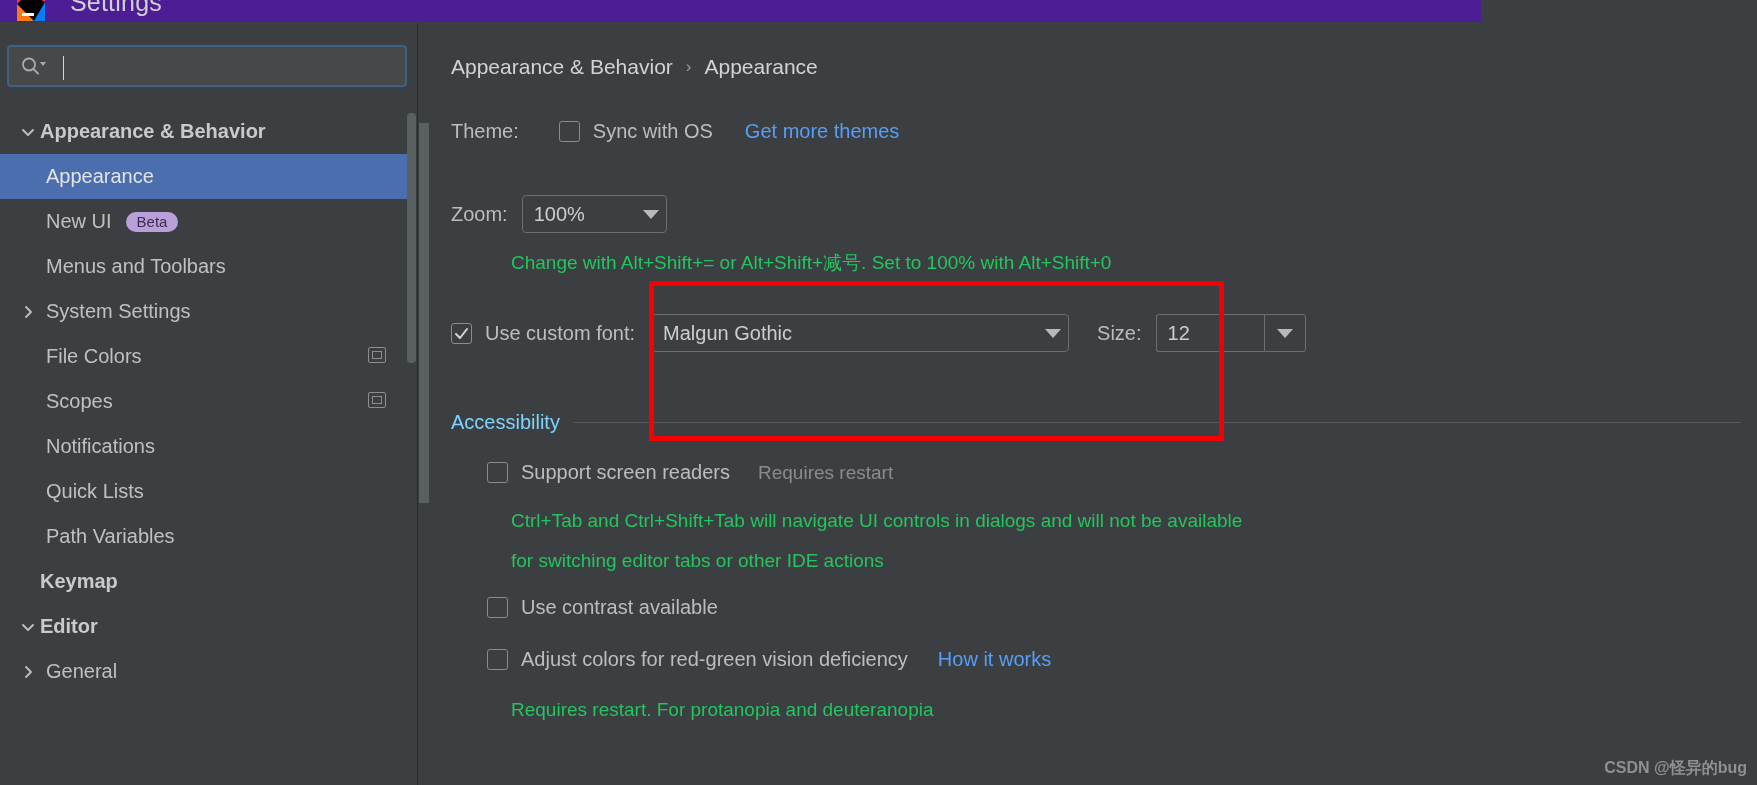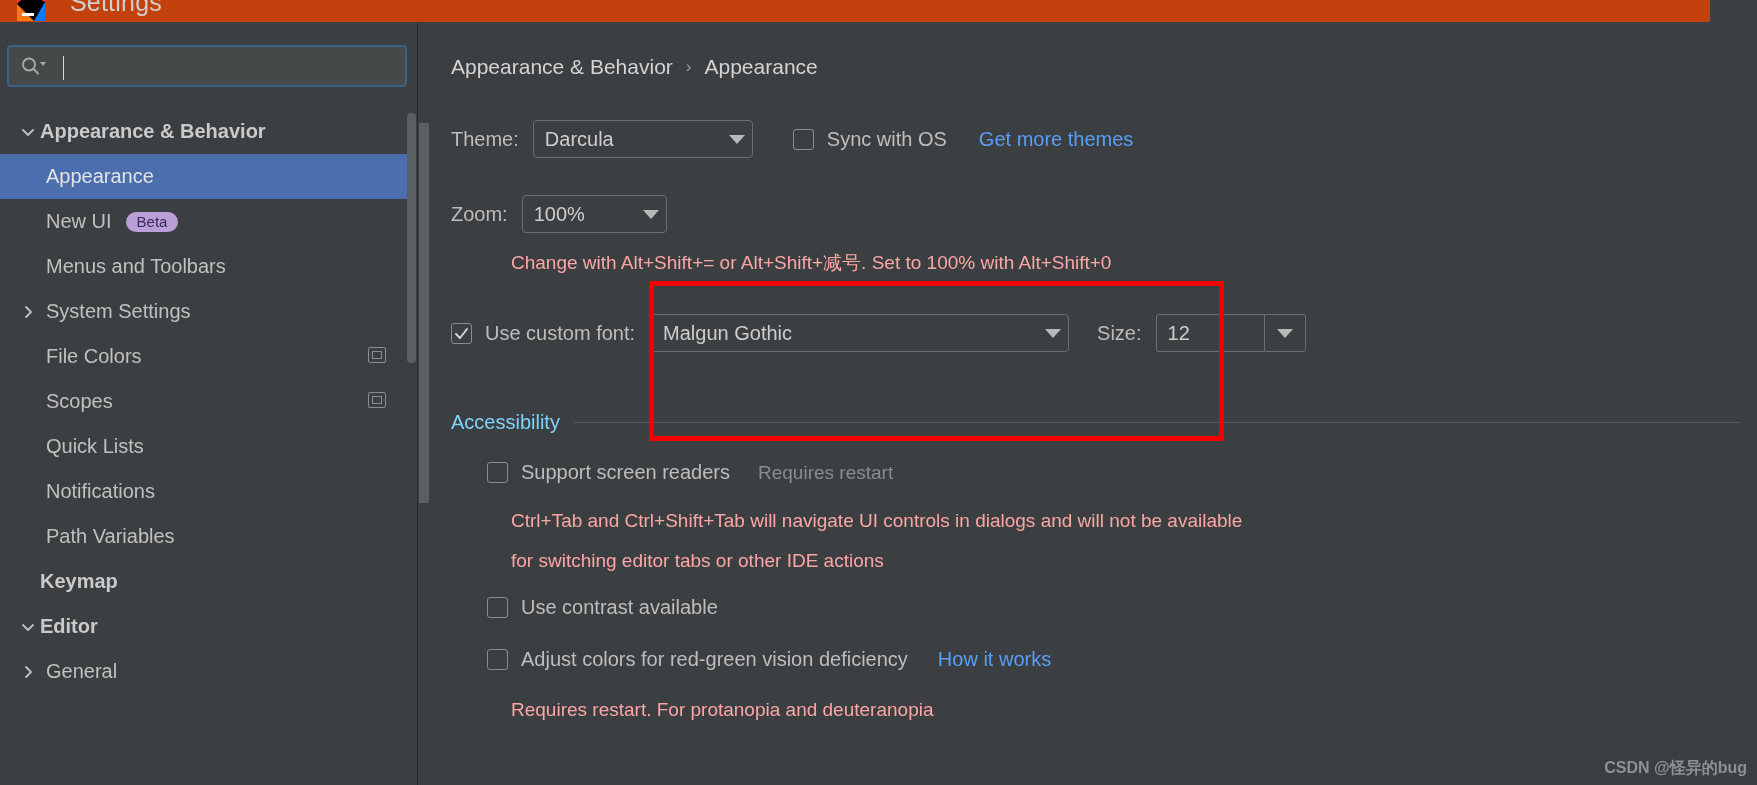--- a/index.html
+++ b/index.html
@@ -20,26 +20,27 @@
     position: relative;
     width: 1757px;
     height: 785px;
     background: #3c3f41;
   }
 
   
   .titlebar {
     position: absolute;
     left: 0; top: 0;
-    width: 1710px;
+    width: 1459px;
     height: 22px;
-    background: #c2410c;
+    background: #4c1d95;
     display: flex;
     align-items: center;
     overflow: hidden;
+    padding-left: 22px;
   }
   .app-logo {
     position: absolute;
     left: 14px;
     top: -10px;
     width: 34px;
     height: 34px;
   }
   .titlebar-title {
     position: absolute;
@@ -295,21 +296,21 @@
   .link {
     color: #589df6;
     font-size: 20px;
     cursor: pointer;
     text-decoration: none;
   }
 
   .hint {
     position: absolute;
     font-size: 19px;
-    color: #fca5a5;
+    color: #22c55e;
     white-space: nowrap;
   }
 
   .muted {
     font-size: 19px;
     color: #898c8d;
   }
 
   
   .section {
@@ -482,25 +483,25 @@
         <span class="tree-label">File Colors</span>
         <span class="row-right-icon"></span>
       </div>
 
       <div class="tree-row indent-1">
         <span class="tree-label">Scopes</span>
         <span class="row-right-icon"></span>
       </div>
 
       <div class="tree-row indent-1">
+        <span class="tree-label">Notifications</span>
+      </div>
+
+      <div class="tree-row indent-1">
         <span class="tree-label">Quick Lists</span>
-      </div>
-
-      <div class="tree-row indent-1">
-        <span class="tree-label">Notifications</span>
       </div>
 
       <div class="tree-row indent-1">
         <span class="tree-label">Path Variables</span>
       </div>
 
       <div class="tree-row indent-0">
         <span class="tw-arrow"></span>
         <span class="tree-label bold">Keymap</span>
       </div>
@@ -535,26 +536,20 @@
     <div class="rp-scroll-thumb"></div>
 
     <div class="breadcrumb">
       <span>Appearance &amp; Behavior</span>
       <span class="bc-sep">›</span>
       <span>Appearance</span>
     </div>
 
     <div class="row" style="left:32px; top:97px;">
       <span class="field-label">Theme:</span>
-      <span class="combo" style="width:220px; margin-left:14px;">
-        <span class="combo-text">Darcula</span>
-        <span class="combo-arrow">
-            <span class="tri-down"></span>
-          </span>
-      </span>
       <span class="chk" style="margin-left:40px;">
         
       </span>
       <span class="chk-text">Sync with OS</span>
       <a class="link" style="margin-left:32px;">Get more themes</a>
     </div>
 
     <div class="row" style="left:32px; top:172px;">
       <span class="field-label">Zoom:</span>
       <span class="combo" style="width:145px; margin-left:14px;align-items:center;">

